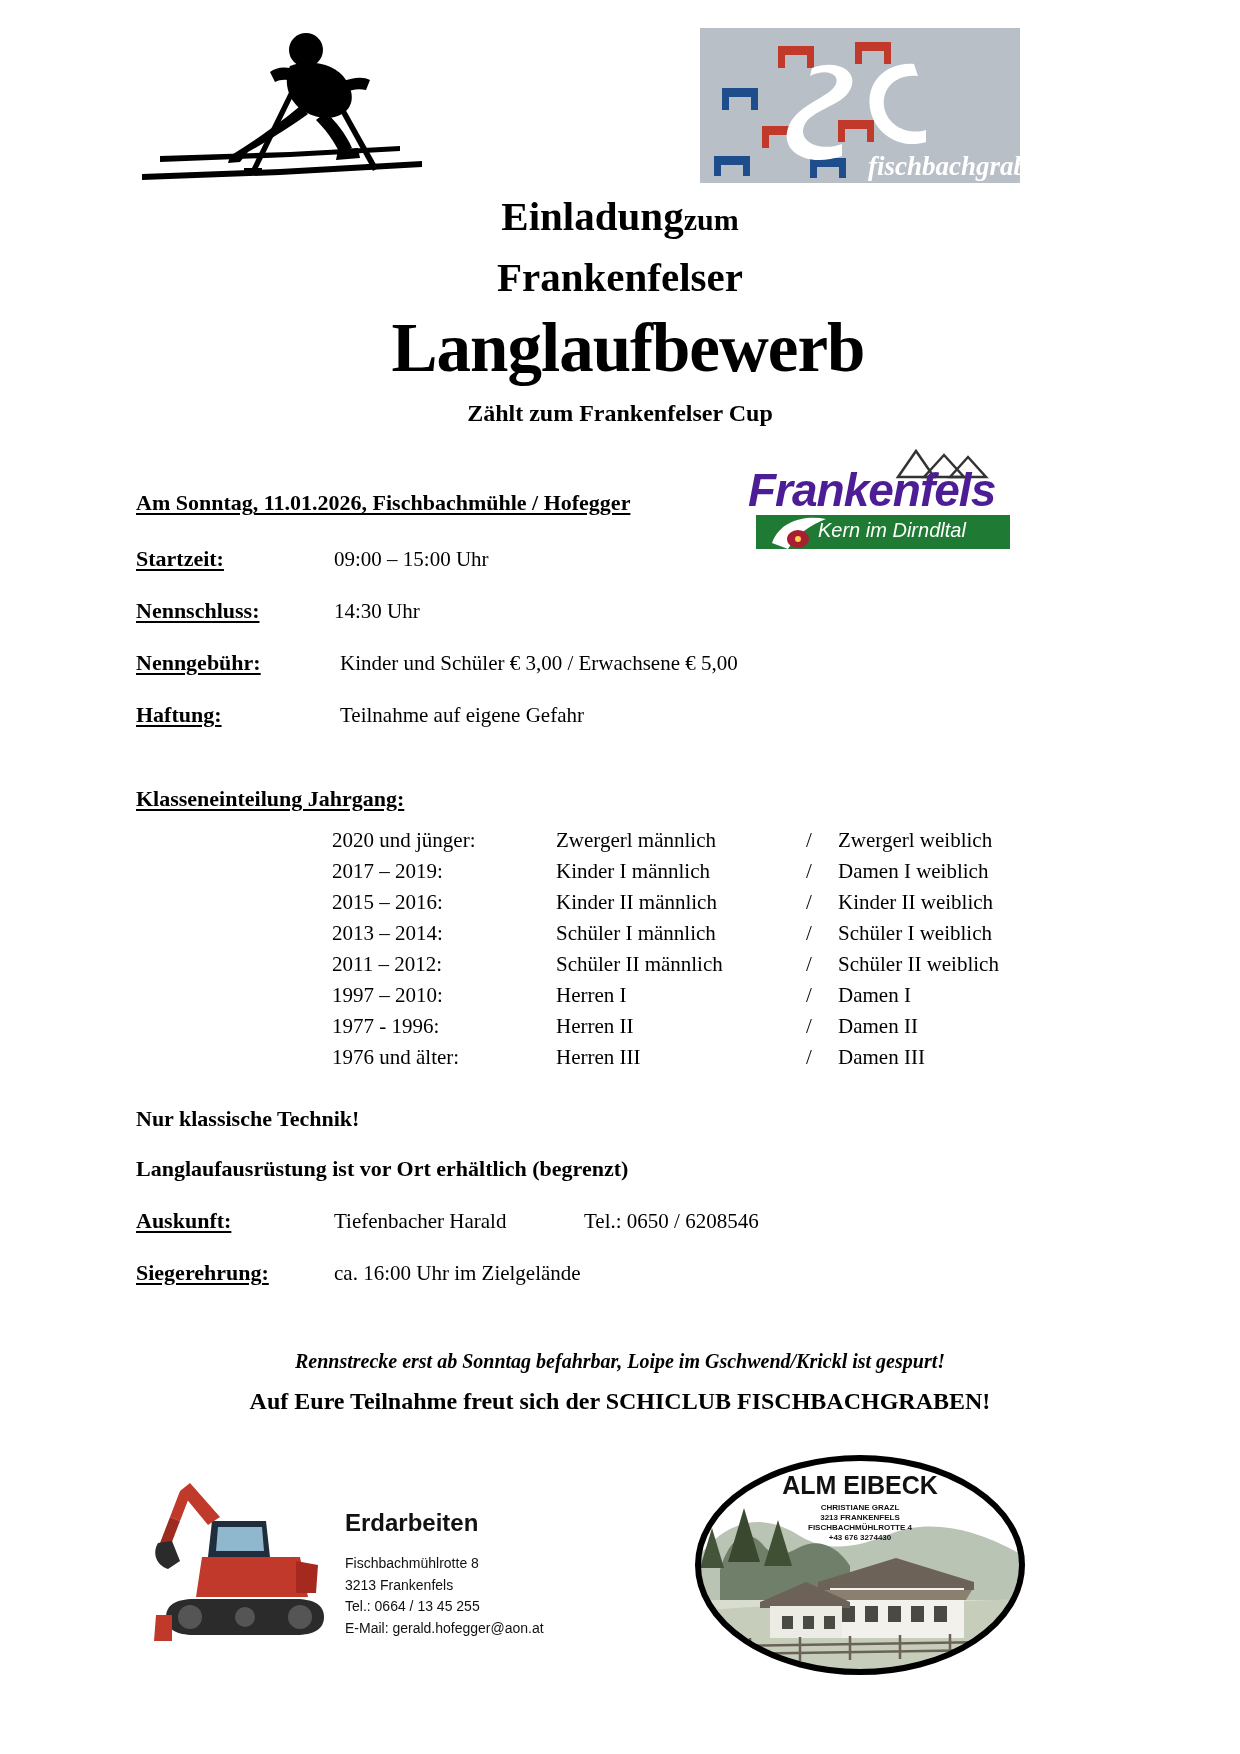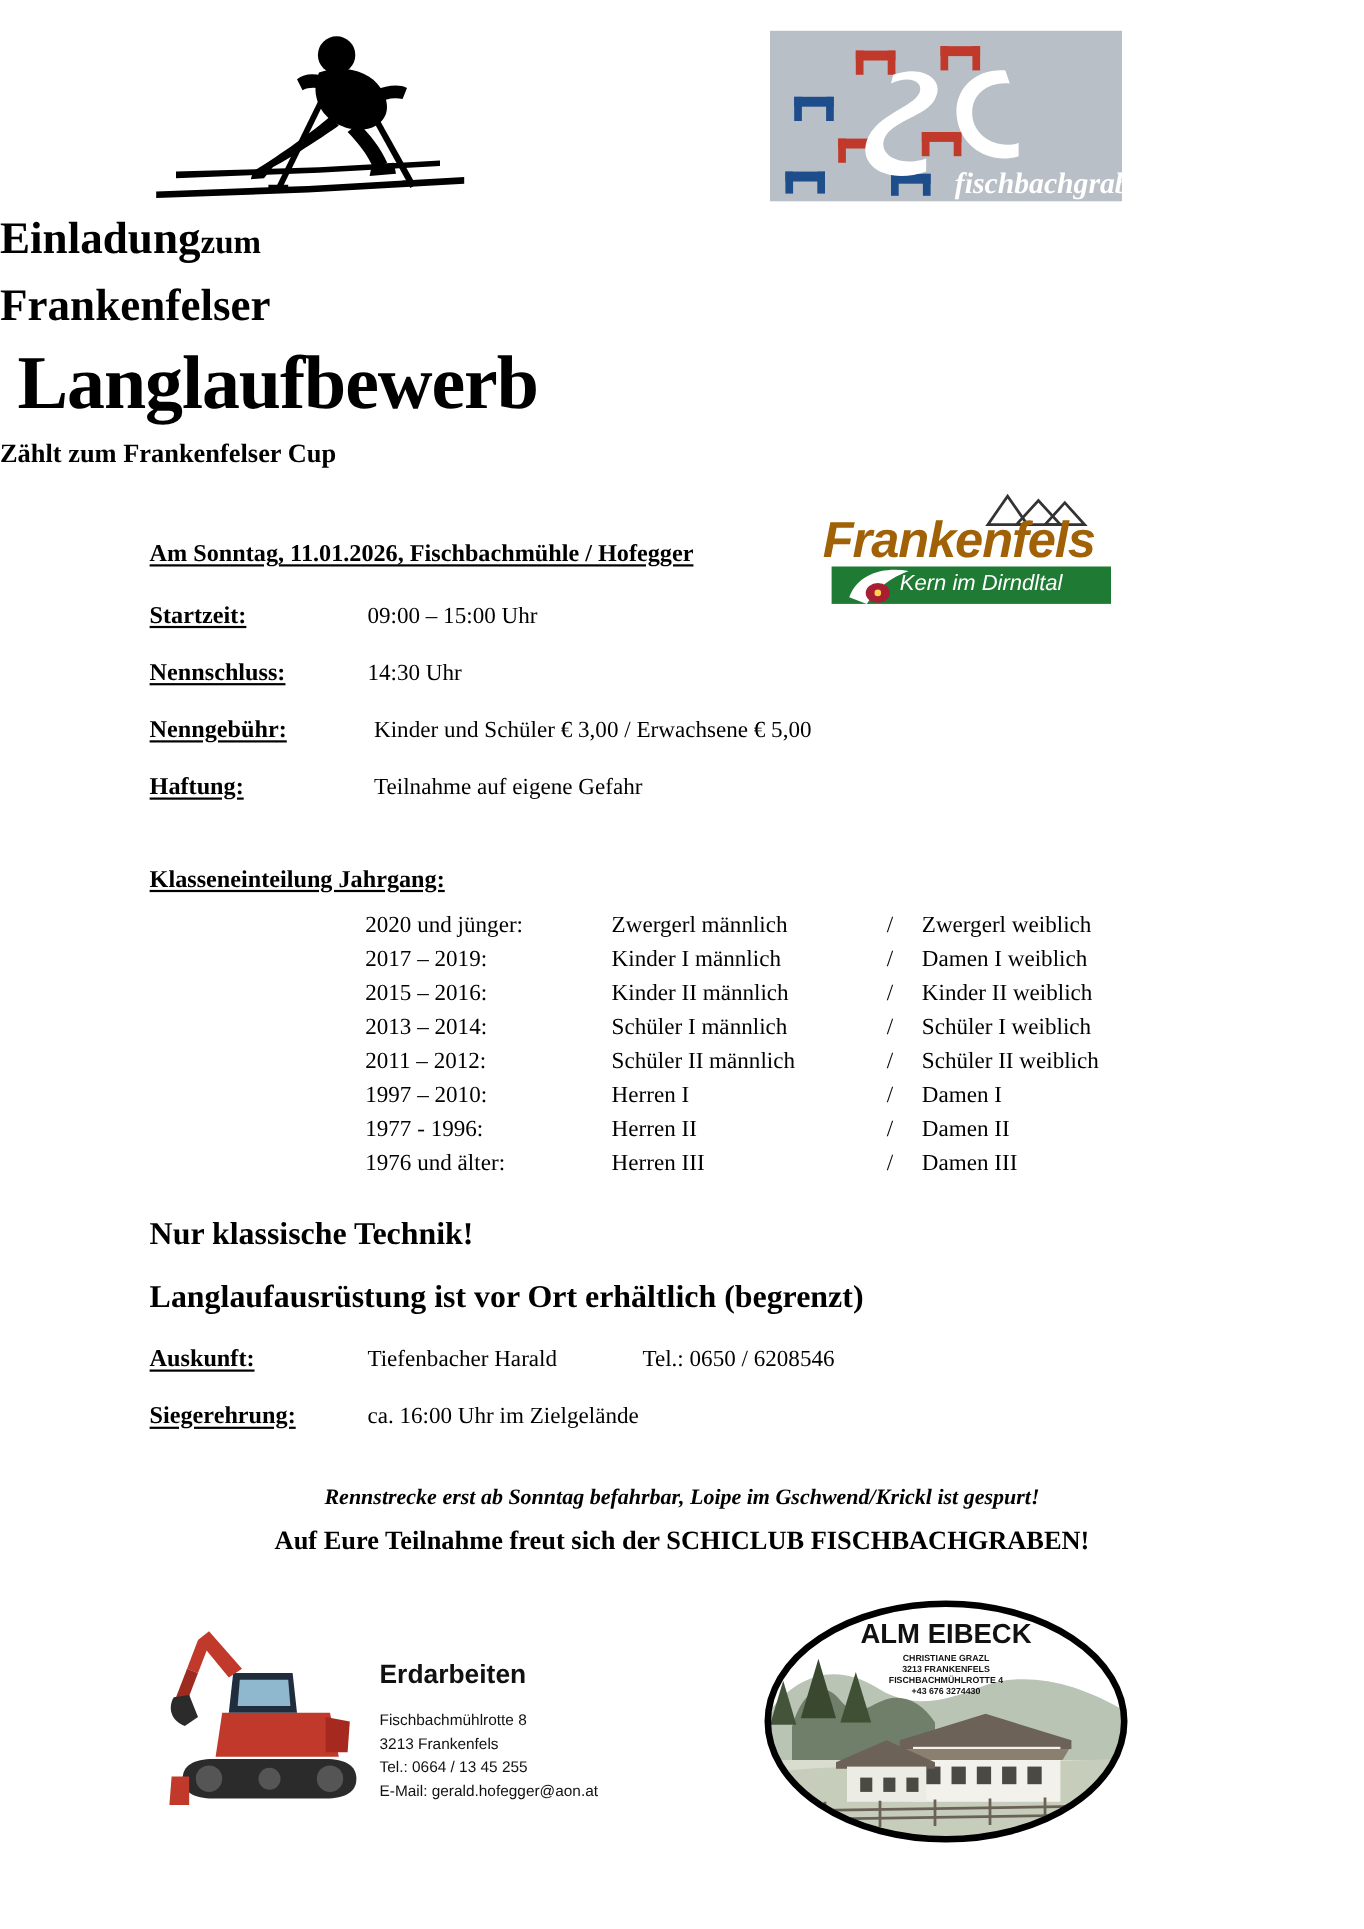--- a/index.html
+++ b/index.html
@@ -48,21 +48,21 @@
     background: #b9bfc6;
     overflow: hidden;
   }
 
   
   .title-block {
     position: absolute;
     top: 196px;
     left: 0;
     width: 1240px;
-    text-align: left;
+    text-align: center;
   }
   .title-line1 {
     font-size: 41px;
     font-weight: bold;
     letter-spacing: 0px;
     line-height: 1.0;
     margin-bottom: 20px;
     font-family: "Liberation Serif", "DejaVu Serif", serif;
   }
   .title-line1 .small {
@@ -98,21 +98,21 @@
     height: 110px;
   }
   .ff-word {
     position: absolute;
     left: 0px;
     top: 16px;
     font-family: "Liberation Sans", "DejaVu Sans", sans-serif;
     font-size: 46px;
     font-weight: bold;
     font-style: italic;
-    color: #a16207;
+    color: #4c1d95;
     letter-spacing: -1px;
     white-space: nowrap;
   }
   .ff-banner {
     position: absolute;
     left: 8px;
     top: 68px;
     width: 254px;
     height: 34px;
     background: #1f7a34;
@@ -185,21 +185,21 @@
     vertical-align: baseline;
     white-space: nowrap;
   }
   .c-year  { width: 224px; }
   .c-male  { width: 224px; }
   .c-slash { width: 58px; text-align: center; }
   .c-female { }
 
   
   .note-bold {
-    font-size: 29px;
+    font-size: 22px;
     font-weight: bold;
     margin-top: 30px;
     margin-bottom: 24px;
   }
   .note-bold.tight { margin-top: 0px; margin-bottom: 26px; }
 
   .w-auskunft { width: 198px; }
   .contact-name { display: inline-block; width: 250px; }
 
   

